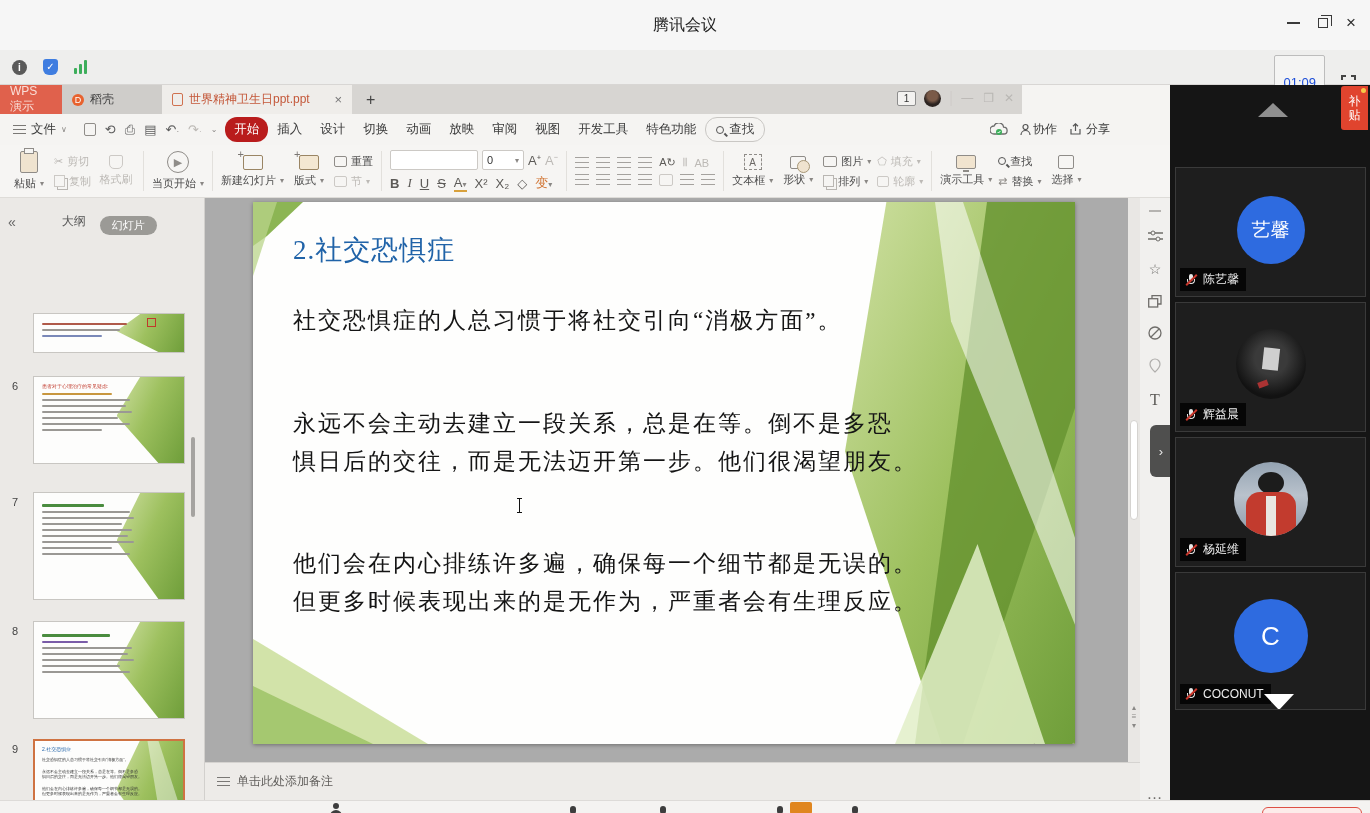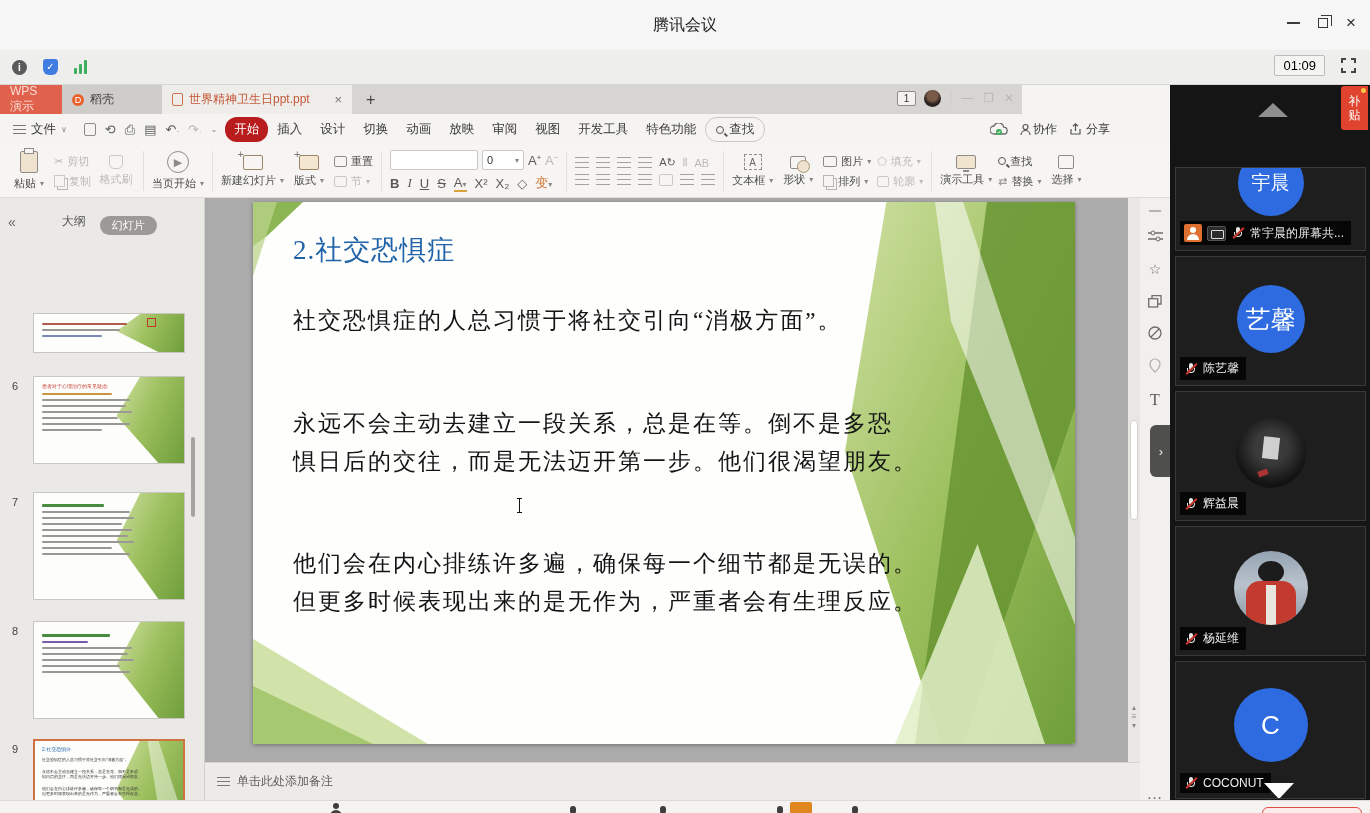--- a/index.html
+++ b/index.html
@@ -13,21 +13,21 @@
   .winctl{top:16px;display:flex;gap:18px;align-items:center;color:#3a3a3a;}
   .minus{width:13px;height:2px;background:#3a3a3a;}
   .restore{width:10px;height:10px;border:1.5px solid #3a3a3a;position:relative;}
   .restore::before{content:"";position:absolute;left:2px;top:-4px;width:10px;height:10px;border:1.5px solid #3a3a3a;border-left:none;border-bottom:none;}
   .closex{font-size:17px;line-height:14px;color:#2e2e2e;}
   .infobar{left:0;top:50px;width:1370px;height:35px;background:#eeeeed;border-bottom:1px solid #d8d6d4;}
   .info-ic{width:15px;height:15px;border-radius:50%;background:#5a5a5a;color:#fff;font-size:10px;text-align:center;line-height:15px;font-weight:bold;}
   .shield-ic{width:15px;height:16px;background:#3f7de0;color:#fff;font-size:10px;text-align:center;line-height:16px;border-radius:3px 3px 6px 6px;}
   .signal-ic{display:flex;align-items:flex-end;gap:2px;height:14px;}
   .signal-ic b{width:3px;background:#3dae5b;border-radius:1px;}
-  .timebox{border:1px solid #bcbcbc;border-radius:2px;padding:2px 8px;font-size:13px;color:#000000;background:#f4f4f3;}
+  .timebox{border:1px solid #bcbcbc;border-radius:2px;padding:19px 8px;font-size:13px;color:#1d4ed8;background:#f4f4f3;}
   .fsbox{width:15px;height:15px;position:relative;}
   .fsbox i{position:absolute;width:5px;height:5px;border:2px solid #444;}
   
   .wps{left:0;top:85px;width:1170px;height:728px;background:#f5f4f2;}
   .tabbar{left:0;top:0;width:1022px;height:29px;background:#d7d5d2;display:flex;align-items:stretch;}
   .tab{display:flex;align-items:center;padding:0 10px;font-size:12px;gap:6px;}
   .tab-home{background:#e0614c;color:#f9ded7;width:62px;justify-content:center;}
   .tab-store{background:#cfcdca;color:#3c3c3c;width:100px;}
   .tab-doc{background:#efedEA;color:#c4583a;width:190px;}
   .drop-ic{width:12px;height:12px;border-radius:50%;background:#e8622e;color:#fff;font-size:9px;text-align:center;line-height:12px;}
@@ -572,36 +572,23 @@
 
   <div class="abs panel"></div>
   <div class="abs tri-up"></div>
   <div class="abs subsidy">
     <span>补</span>
       <span>贴</span>
   </div>
 
   <div class="abs tiles">
 
-    <div class="tile" style="height:84px;">
-      <div class="av av-blue" style="top:-18px;width:66px;height:66px;font-size:19px;">
-          <span>宇晨</span>
-        </div>
-      <div class="namebar">
-        <span class="pbadge"></span>
-        <span class="sharemon"></span>
-        <span class="mic">
-            <i></i>
-          </span>
-        <span>常宇晨的屏幕共...</span>
-      </div>
-    </div>
 
     <div class="tile" style="height:130px;">
-      <div class="av av-blue" style="top:28px;width:68px;height:68px;font-size:25px;">
+      <div class="av av-blue" style="top:28px;width:68px;height:68px;font-size:19px;">
           <span>艺馨</span>
         </div>
       <div class="namebar">
         <span class="mic">
             <i></i>
           </span>
         <span>陈艺馨</span>
       </div>
     </div>
 

